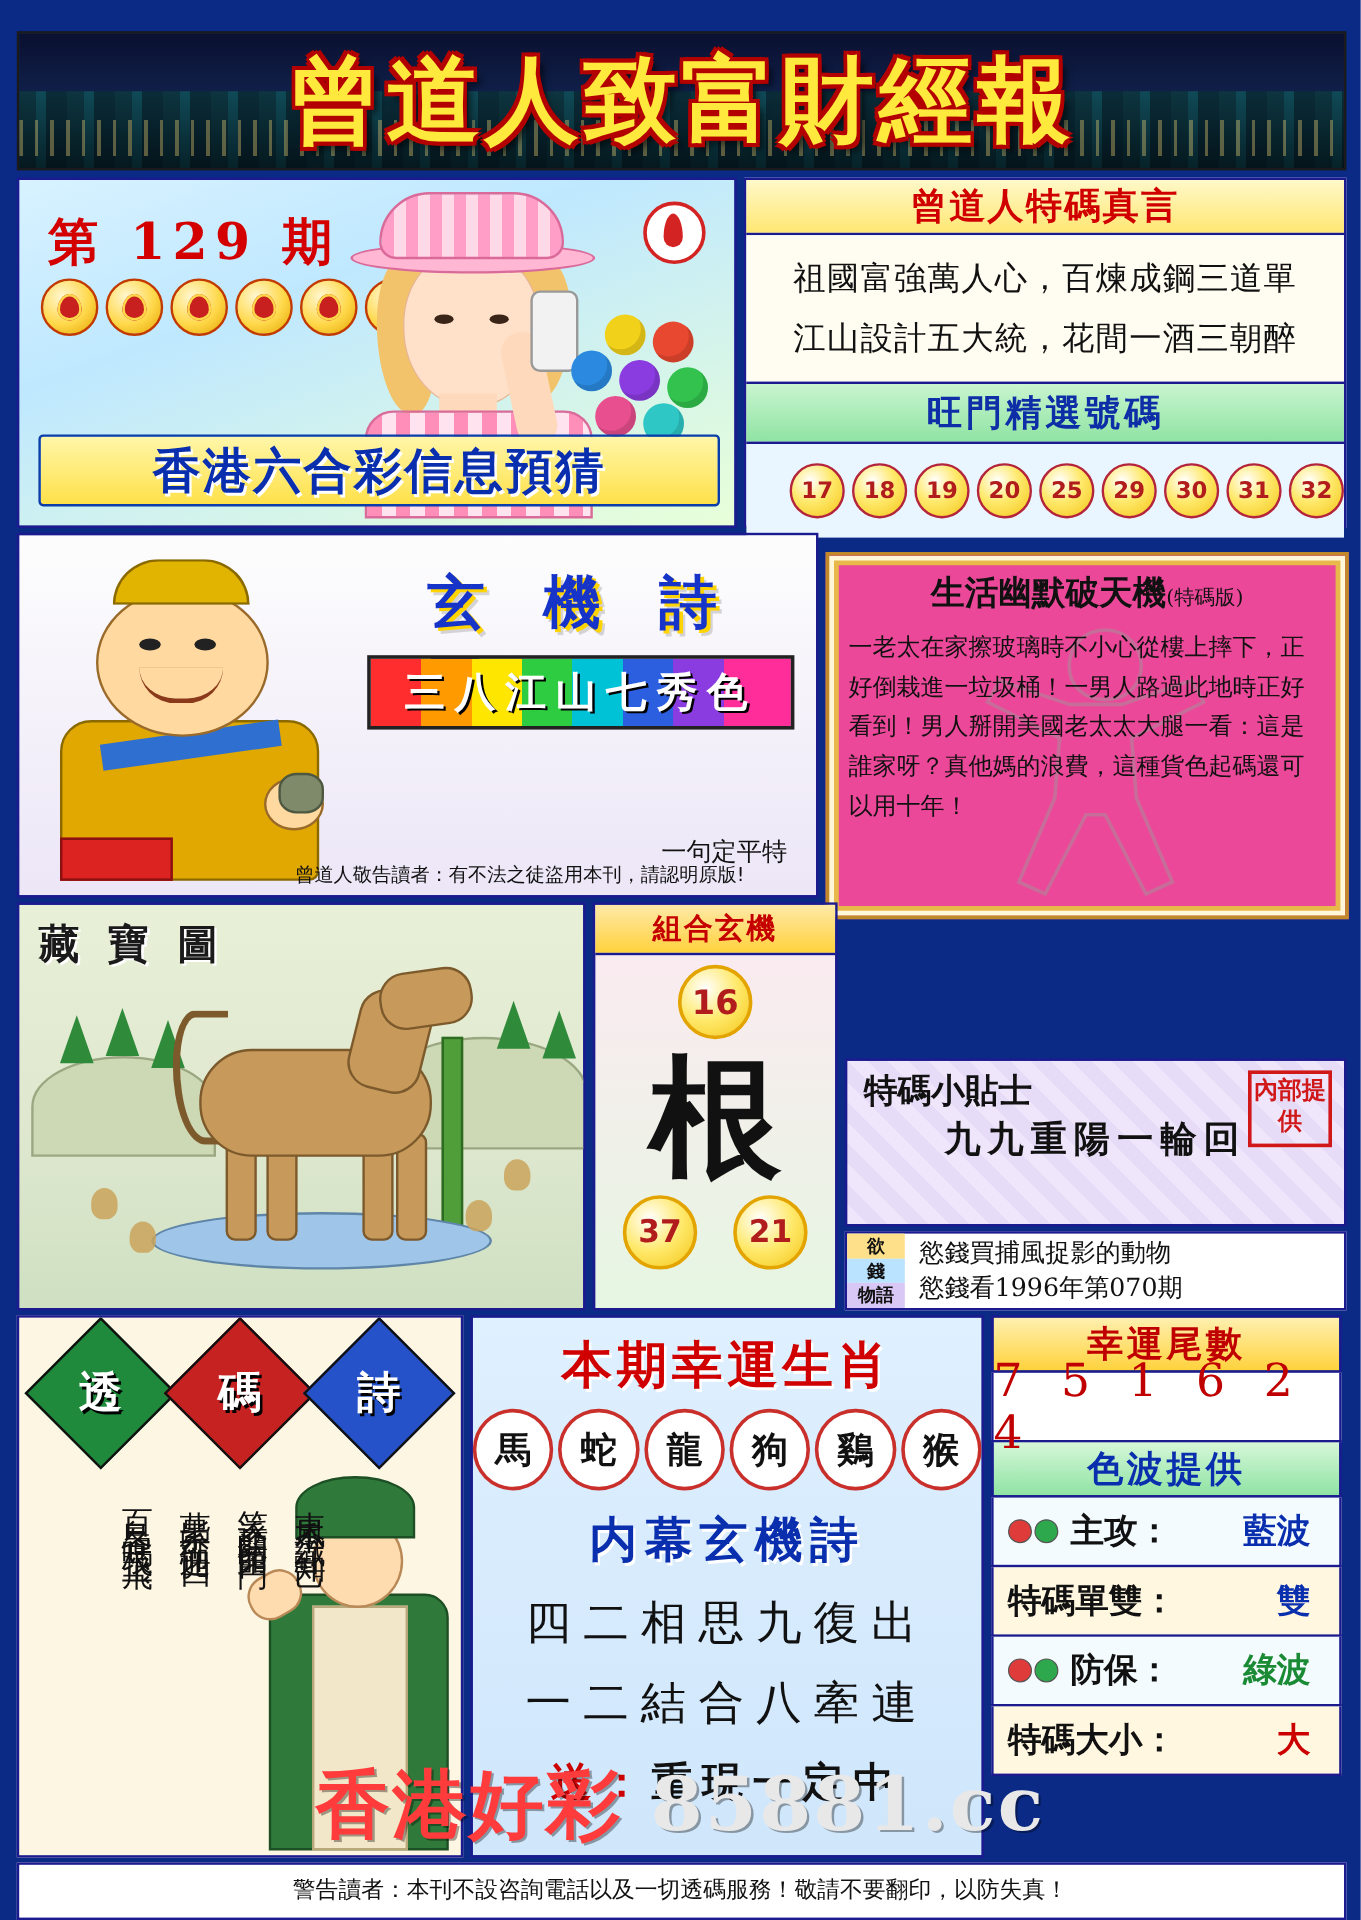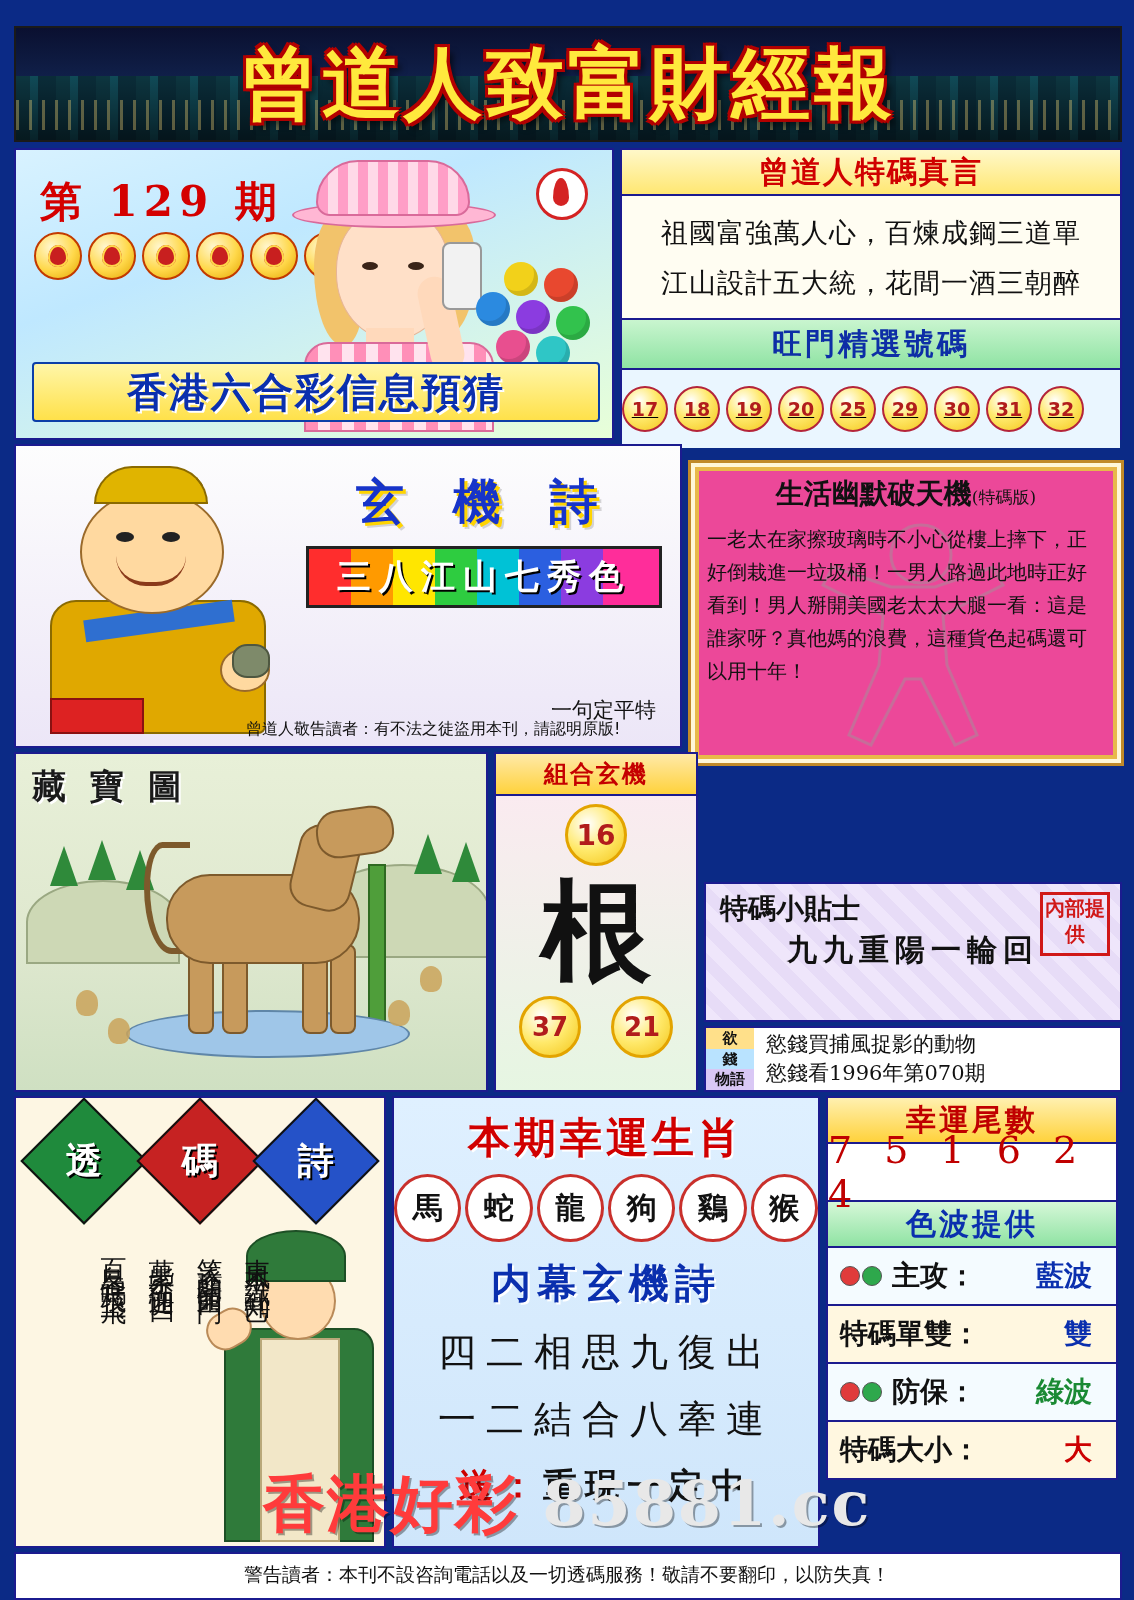--- a/index.html
+++ b/index.html
@@ -69,21 +69,21 @@
   .truth-box{position:absolute;left:606px;top:0;width:498px;height:288px;border:2px solid #1b1b8f;background:#eaf6ff;}
   .truth-hd{height:44px;background:linear-gradient(180deg,#fff8c9,#ffe772);border-bottom:2px solid #1b1b8f;
     display:flex;align-items:center;justify-content:center;font-family:"DejaVu Serif","Liberation Serif",serif;
     font-weight:bold;font-size:30px;color:#d00000;letter-spacing:2px;}
   .truth-lines{padding:12px 10px 0 10px;background:#fffdf2;height:110px;}
   .truth-lines div{font-family:"DejaVu Serif","Liberation Serif",serif;font-size:27px;color:#111;
     text-align:center;letter-spacing:1px;line-height:50px;}
   .pick-hd{height:48px;background:linear-gradient(180deg,#c9f5cf,#8fe3a3);border-top:2px solid #1b1b8f;border-bottom:2px solid #1b1b8f;
     display:flex;align-items:center;justify-content:center;font-family:"DejaVu Serif","Liberation Serif",serif;
     font-weight:bold;font-size:30px;color:#0d2ea6;letter-spacing:3px;}
-  .pick-nums{height:78px;display:flex;align-items:center;justify-content:flex-start;gap:6px;background:#eaf6ff;text-decoration:underline;}
+  .pick-nums{height:78px;display:flex;align-items:center;justify-content:flex-end;gap:6px;background:#eaf6ff;}
   .pn{width:42px;height:42px;border-radius:50%;border:2px solid #b4243a;
     background:radial-gradient(circle at 36% 30%,#ffffff 0%,#ffe96b 45%,#f3c518 100%);
     display:flex;align-items:center;justify-content:center;font-weight:bold;font-size:19px;color:#b11c1c;}
 
   
   .row2{position:absolute;left:14px;top:444px;width:1104px;height:300px;}
   .poem-box{position:absolute;left:0;top:0;width:664px;height:300px;border:2px solid #1b1b8f;
     background:linear-gradient(180deg,#fdfdfd,#ece6f7);overflow:hidden;}
   .poem-title{position:absolute;left:340px;top:24px;font-family:"DejaVu Serif","Liberation Serif",serif;
     font-weight:bold;font-size:48px;letter-spacing:16px;color:#1734c9;text-shadow:3px 3px 0 #ffd400,5px 5px 0 rgba(0,0,0,.15);}

